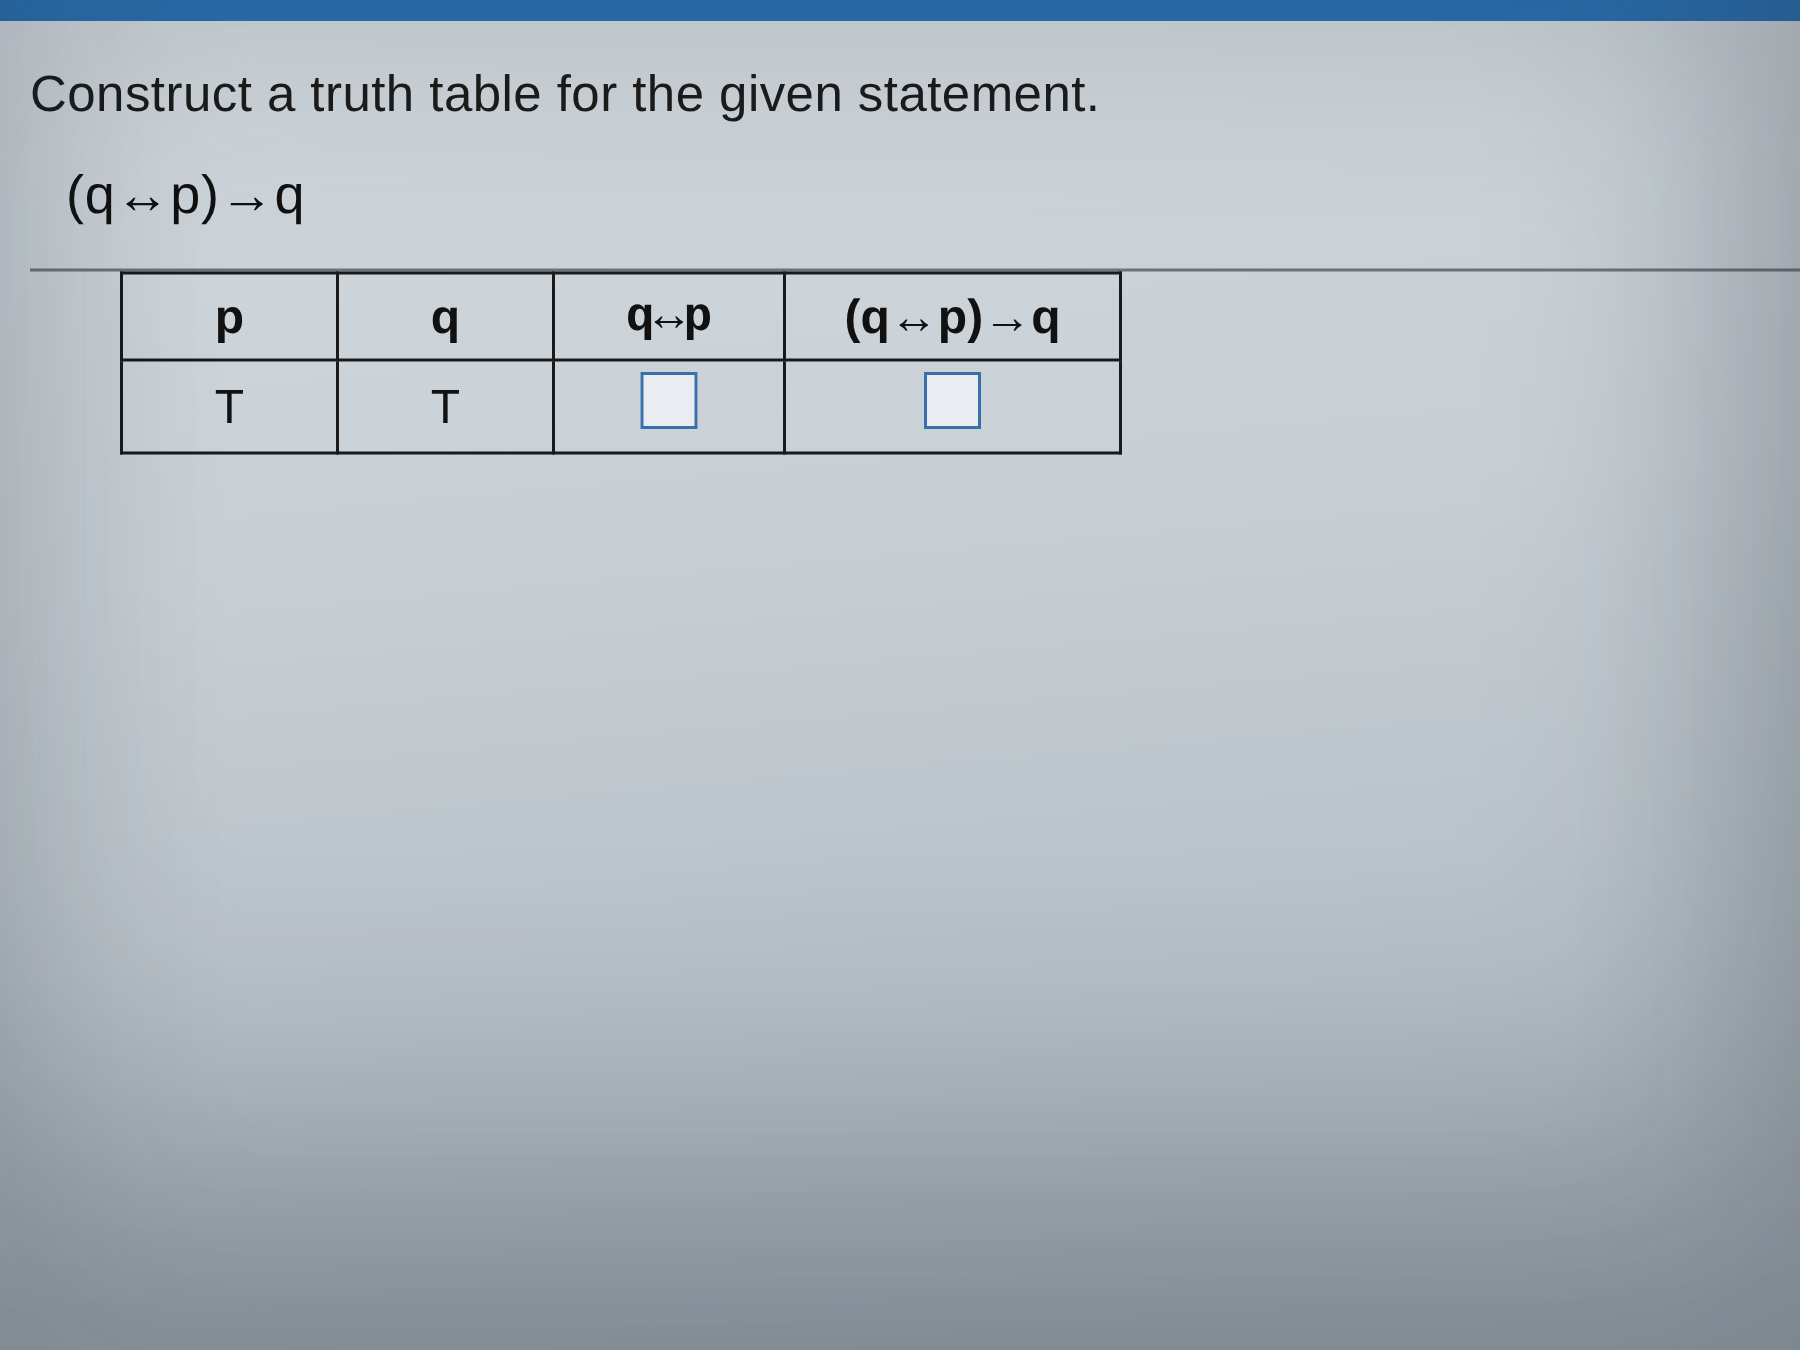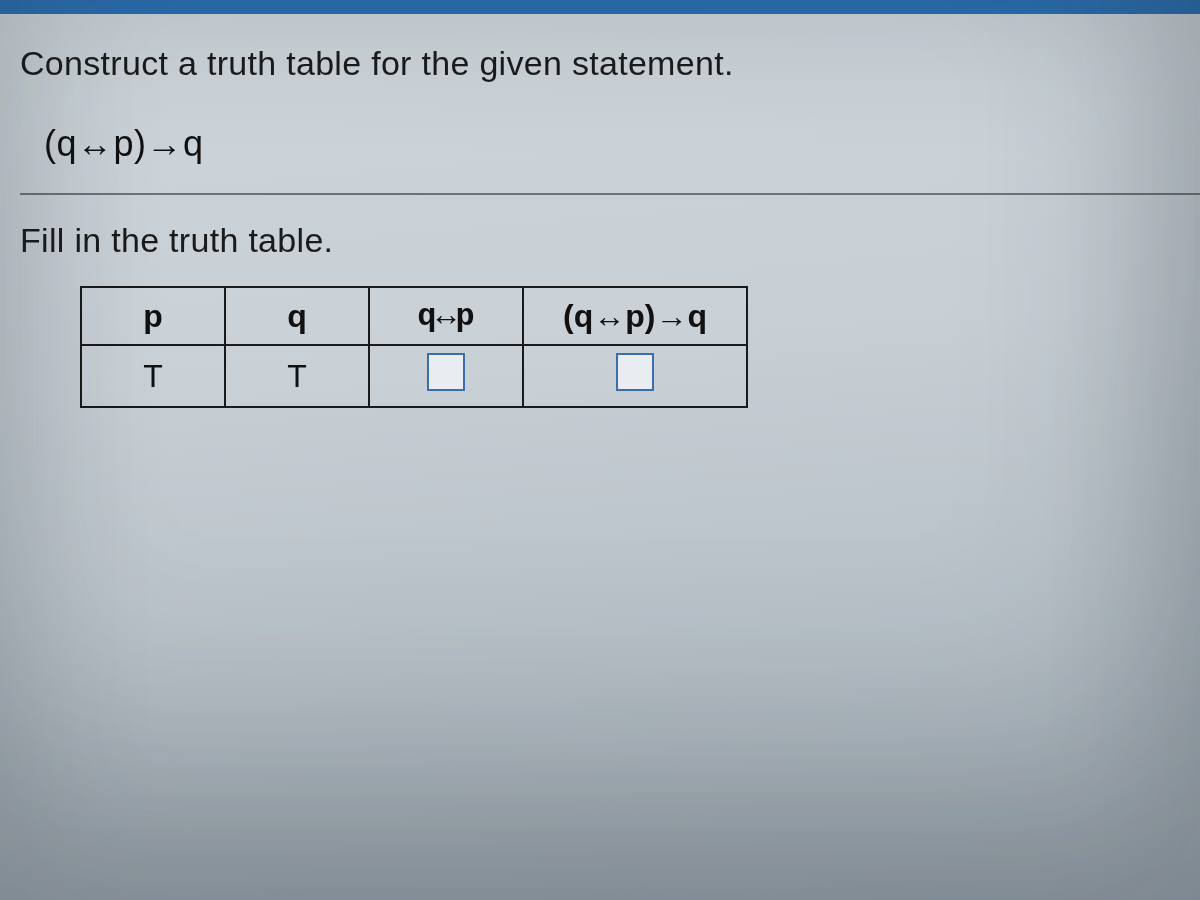--- a/index.html
+++ b/index.html
@@ -18,21 +18,21 @@
     height: 14px;
     background: #2a6fb0;
     width: 100%;
   }
   .content {
     padding: 20px 20px 0 20px;
   }
   .instruction {
     font-size: 34px;
     color: #1b1b1b;
-    margin: 10px 0 40px 0;
+    margin: 10px 0 26px 0;
     font-weight: 400;
     letter-spacing: 0.3px;
   }
   .statement {
     font-size: 36px;
     color: #111;
     margin: 0 0 28px 24px;
     font-weight: 400;
     letter-spacing: 0.5px;
   }
@@ -98,21 +98,20 @@
 <div class="topbar"></div>
 
 <div class="content">
 
   <div class="instruction">Construct a truth table for the given statement.</div>
 
   <div class="statement">(q↔p)→q</div>
 
   <hr class="hr">
 
-  <div class="fill-instruction">Fill in the truth table.</div>
 
   <div class="table-wrap">
     <table class="truth">
       <thead>
         <tr>
           <th class="col-narrow">p</th>
           <th class="col-narrow">q</th>
           <th class="col-mid">q↔p</th>
           <th class="col-wide">(q↔p)→q</th>
         </tr>

